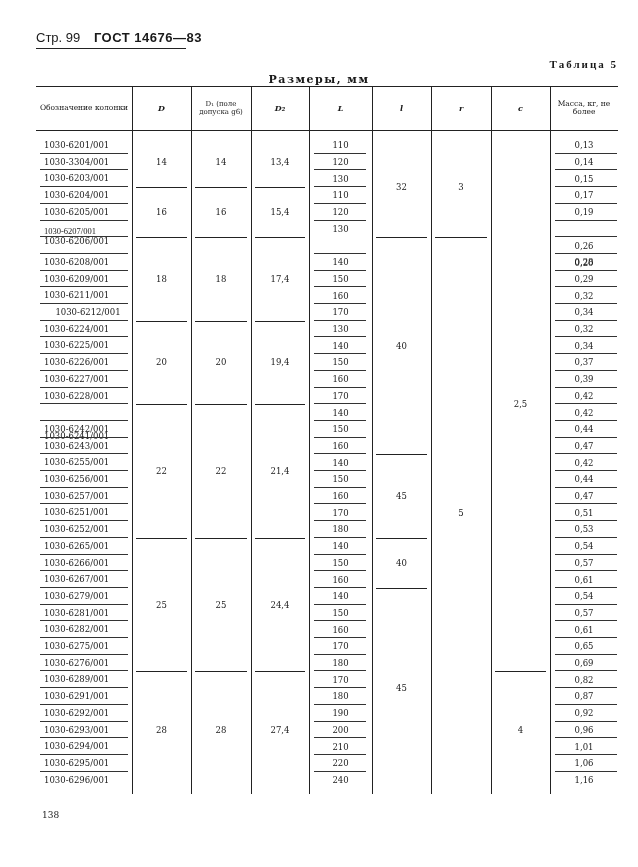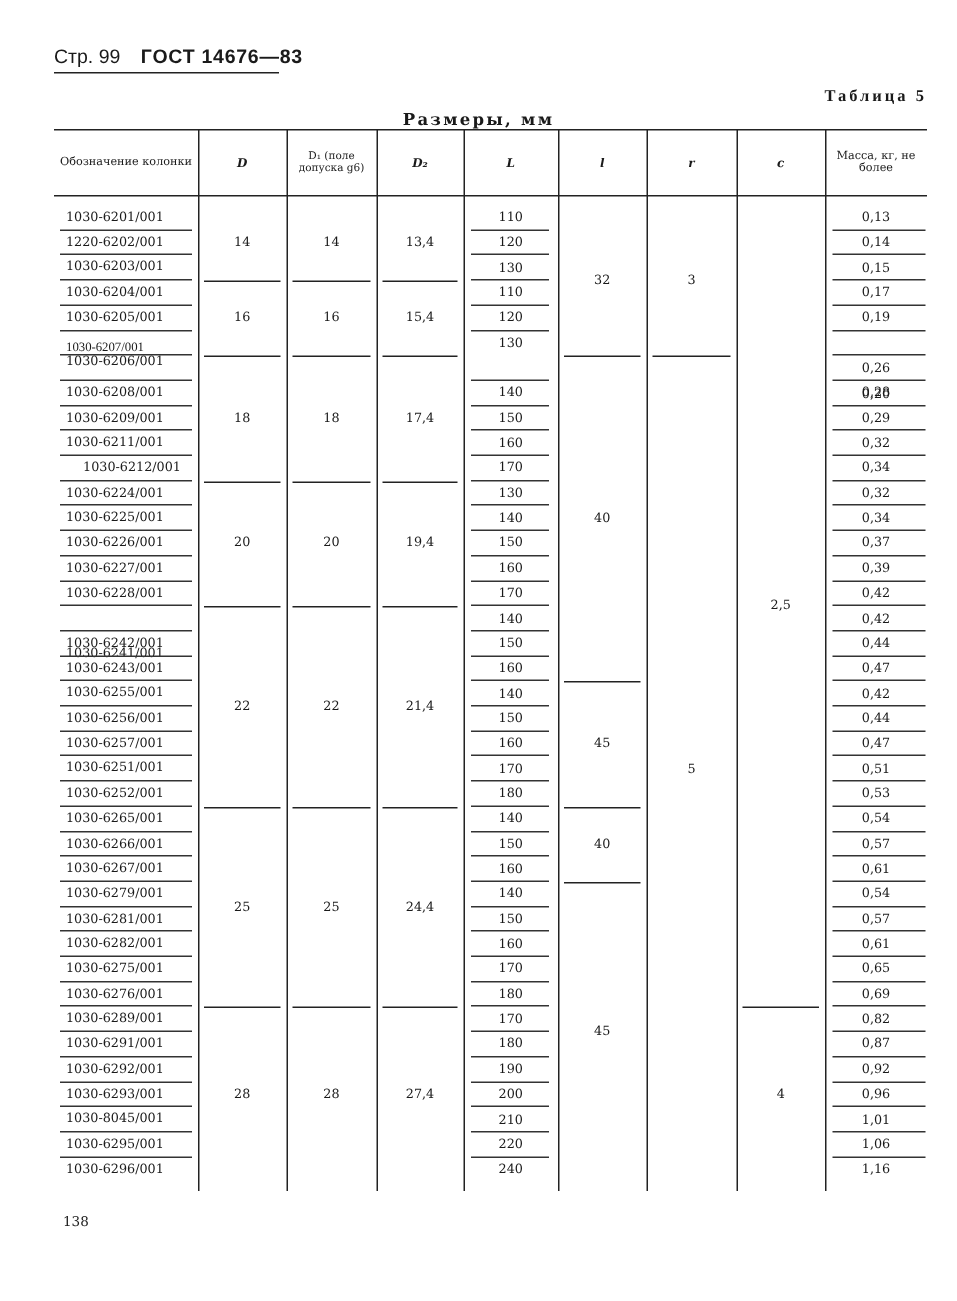--- a/index.html
+++ b/index.html
@@ -53,21 +53,21 @@
     <div class="th it" style="left: 372px; width: 59px;">l</div>
     <div class="th it" style="left: 431px; width: 60px;">r</div>
     <div class="th it" style="left: 491px; width: 59px;">c</div>
     <div class="th" style="left: 550px; width: 68px;">Масса, кг, не более</div>
     <div class="code" style="top: 137px;">1030-6201/001</div>
     <div class="uline" style="left: 40px; width: 88px; top: 152.7px;"></div>
     <div class="cell" style="left: 309px; width: 63px; top: 137px; height: 16.7px;">110</div>
     <div class="uline" style="left: 314px; width: 52px; top: 152.7px;"></div>
     <div class="cell" style="left: 550px; width: 68px; top: 137px; height: 16.7px;">0,13</div>
     <div class="uline" style="left: 555px; width: 62px; top: 152.7px;"></div>
-    <div class="code" style="top: 153.7px;">1220-6202/001</div>
+    <div class="code" style="top: 153.7px;">1030-3304/001</div>
     <div class="uline" style="left: 40px; width: 88px; top: 169.4px;"></div>
     <div class="cell" style="left: 309px; width: 63px; top: 153.7px; height: 16.7px;">120</div>
     <div class="uline" style="left: 314px; width: 52px; top: 169.4px;"></div>
     <div class="cell" style="left: 550px; width: 68px; top: 153.7px; height: 16.7px;">0,14</div>
     <div class="uline" style="left: 555px; width: 62px; top: 169.4px;"></div>
     <div class="code" style="top: 170.4px;">1030-6203/001</div>
     <div class="uline" style="left: 40px; width: 88px; top: 186.1px;"></div>
     <div class="cell" style="left: 309px; width: 63px; top: 170.4px; height: 16.7px;">130</div>
     <div class="uline" style="left: 314px; width: 52px; top: 186.1px;"></div>
     <div class="cell" style="left: 550px; width: 68px; top: 170.4px; height: 16.7px;">0,15</div>
@@ -262,21 +262,21 @@
     <div class="cell" style="left: 309px; width: 63px; top: 704.8px; height: 16.7px;">190</div>
     <div class="uline" style="left: 314px; width: 52px; top: 720.5px;"></div>
     <div class="cell" style="left: 550px; width: 68px; top: 704.8px; height: 16.7px;">0,92</div>
     <div class="uline" style="left: 555px; width: 62px; top: 720.5px;"></div>
     <div class="code" style="top: 721.5px;">1030-6293/001</div>
     <div class="uline" style="left: 40px; width: 88px; top: 737.2px;"></div>
     <div class="cell" style="left: 309px; width: 63px; top: 721.5px; height: 16.7px;">200</div>
     <div class="uline" style="left: 314px; width: 52px; top: 737.2px;"></div>
     <div class="cell" style="left: 550px; width: 68px; top: 721.5px; height: 16.7px;">0,96</div>
     <div class="uline" style="left: 555px; width: 62px; top: 737.2px;"></div>
-    <div class="code" style="top: 738.2px;">1030-8045/001</div>
+    <div class="code" style="top: 738.2px;">1030-6294/001</div>
     <div class="uline" style="left: 40px; width: 88px; top: 753.9px;"></div>
     <div class="cell" style="left: 309px; width: 63px; top: 738.2px; height: 16.7px;">210</div>
     <div class="uline" style="left: 314px; width: 52px; top: 753.9px;"></div>
     <div class="cell" style="left: 550px; width: 68px; top: 738.2px; height: 16.7px;">1,01</div>
     <div class="uline" style="left: 555px; width: 62px; top: 753.9px;"></div>
     <div class="code" style="top: 754.9px;">1030-6295/001</div>
     <div class="uline" style="left: 40px; width: 88px; top: 770.6px;"></div>
     <div class="cell" style="left: 309px; width: 63px; top: 754.9px; height: 16.7px;">220</div>
     <div class="uline" style="left: 314px; width: 52px; top: 770.6px;"></div>
     <div class="cell" style="left: 550px; width: 68px; top: 754.9px; height: 16.7px;">1,06</div>

